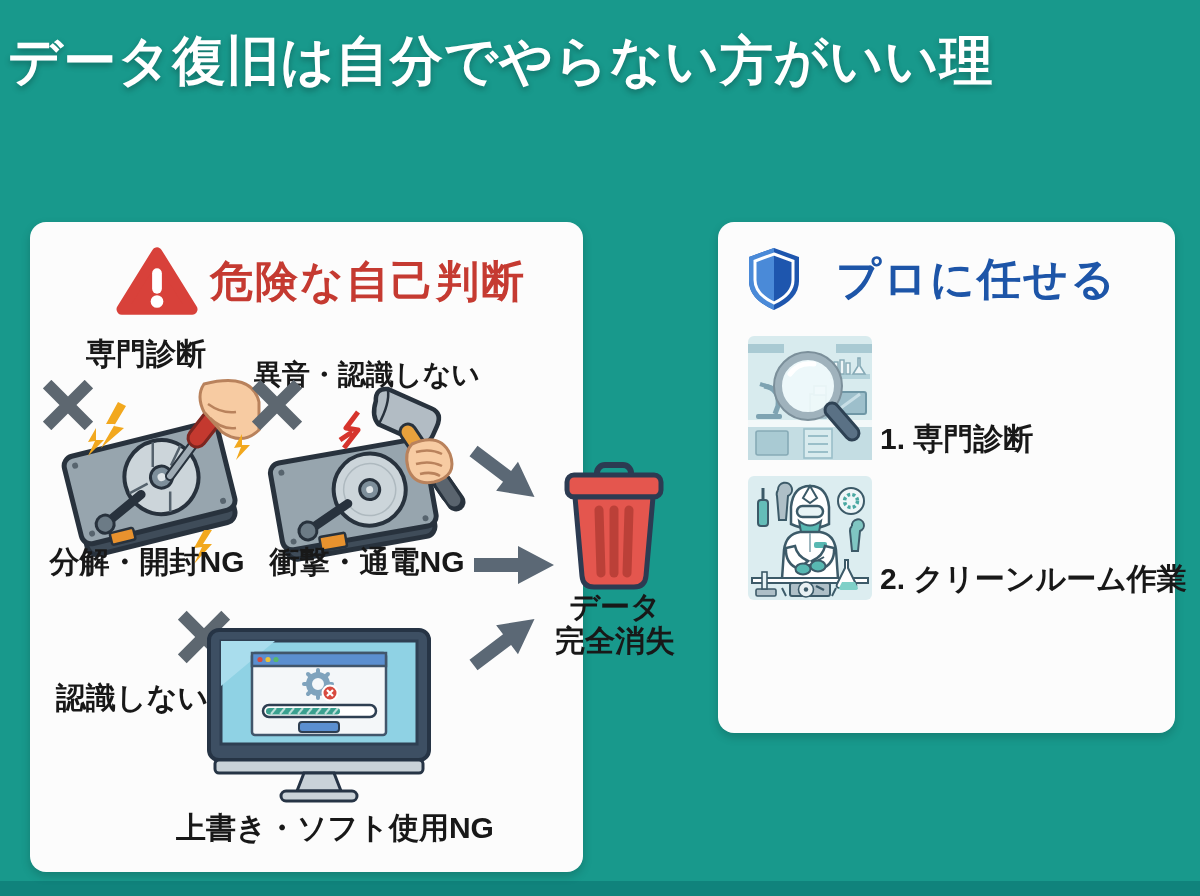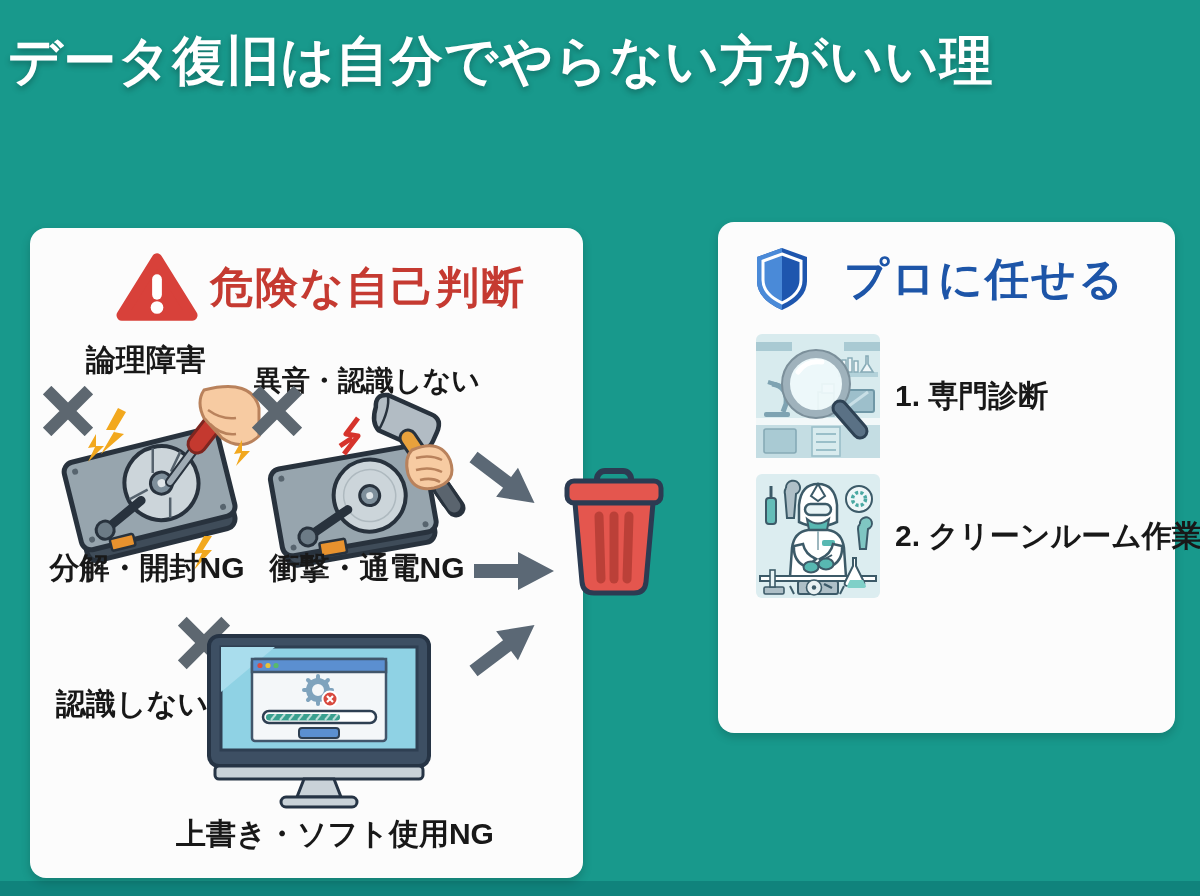--- a/index.html
+++ b/index.html
@@ -12,32 +12,32 @@
   .bottom-strip{position:absolute;left:0;top:881px;width:1200px;height:15px;background:#10837c;}
   .title{
     position:absolute;top:26px;left:8px;width:1200px;text-align:left;
     color:#ffffff;font-weight:800;font-size:53px;line-height:1.32;letter-spacing:1px;
     text-shadow:0 3px 6px rgba(0,0,0,0.28);
   }
   .panel{
     position:absolute;background:#fcfcfc;border-radius:16px;
     box-shadow:0 4px 10px rgba(0,0,0,0.18);
   }
-  .panel-danger{left:30px;top:228px;width:553px;height:650px;}
+  .panel-danger{left:30px;top:222px;width:553px;height:650px;}
   .panel-pro{left:718px;top:222px;width:457px;height:511px;}
   .abs{position:absolute;}
   .hdr-row{display:flex;align-items:center;gap:12px;}
   .danger-hdr-text{color:#c53a31;font-weight:800;font-size:43px;letter-spacing:2px;white-space:nowrap;}
   .pro-hdr-text{color:#1d55a8;font-weight:800;font-size:44px;letter-spacing:2px;white-space:nowrap;}
   .lbl{color:#181818;font-weight:800;white-space:nowrap;}
   .lbl-28{font-size:28px;}
   .lbl-30{font-size:30px;}
   .cap{color:#181818;font-weight:800;font-size:30px;text-align:center;white-space:nowrap;}
   .result-txt{color:#181818;font-weight:800;font-size:30px;line-height:1.12;text-align:center;}
-  .step-row{position:absolute;left:38px;width:413px;height:128px;display:flex;align-items:center;gap:15px;}
+  .step-row{position:absolute;left:30px;width:413px;height:128px;display:flex;align-items:flex-end;gap:8px;}
   .step-img{width:124px;height:124px;flex:0 0 auto;}
   .step-label{color:#181818;font-weight:800;font-size:30px;white-space:nowrap;}
   svg{display:block;}
 </style>
 </head>
 <body>
 
 <div class="canvas">
   <div class="bottom-strip"></div>
 
@@ -49,21 +49,21 @@
 
     <div class="abs hdr-row" style="left:86px;top:22px;">
       <svg width="82" height="76" viewBox="0 0 84 76">
         <path d="M42 8 L78 66 H6 Z" fill="#d8413a" stroke="#d8413a" stroke-width="11" stroke-linejoin="round"></path>
         <rect x="37" y="24" width="10" height="26" rx="5" fill="#fff"></rect>
         <circle cx="42" cy="58" r="6.5" fill="#fff"></circle>
       </svg>
       <span class="danger-hdr-text">危険な自己判断</span>
     </div>
 
-    <div class="abs lbl lbl-30" style="left:56px;top:112px;">論理障害</div>
+    <div class="abs lbl lbl-30" style="left:56px;top:112px;">専門診断</div>
     <div class="abs lbl lbl-28" style="left:224px;top:114px;margin-top:20px;">異音・認識しない</div>
 
     <svg class="abs" style="left:13px;top:158px;" width="50" height="50" viewBox="0 0 54 54">
       <path d="M9 9 L45 45 M45 9 L9 45" stroke="#5d6770" stroke-width="13" stroke-linecap="square"></path>
     </svg>
 
     <svg class="abs" style="left:22px;top:150px;" width="212" height="198" viewBox="0 0 212 198">
       <g transform="rotate(-14 100 125)">
         <rect x="25" y="82" width="152" height="86" rx="10" fill="#3f4c59" stroke="#28323d" stroke-width="5"></rect>
         <rect x="22" y="66" width="158" height="90" rx="10" fill="#97a5ae" stroke="#28323d" stroke-width="5"></rect>
@@ -139,20 +139,24 @@
 
     <svg class="abs" style="left:530px;top:238px;" width="108" height="132" viewBox="0 0 108 132">
       <rect x="37" y="5" width="34" height="18" rx="8" fill="none" stroke="#2c3b52" stroke-width="6"></rect>
       <rect x="7" y="15" width="94" height="22" rx="7" fill="#e4564e" stroke="#2c3b52" stroke-width="5"></rect>
       <path d="M15 37 H93 L86 116 Q85 127 74 127 H34 Q23 127 22 116 Z" fill="#e4564e" stroke="#2c3b52" stroke-width="5"></path>
       <line x1="39" y1="50" x2="41" y2="113" stroke="#bb4038" stroke-width="9" stroke-linecap="round"></line>
       <line x1="54" y1="50" x2="54" y2="113" stroke="#bb4038" stroke-width="9" stroke-linecap="round"></line>
       <line x1="69" y1="50" x2="67" y2="113" stroke="#bb4038" stroke-width="9" stroke-linecap="round"></line>
     </svg>
 
+    <div class="abs result-txt" style="left:505px;top:368px;width:160px;">
+      <div>データ</div>
+      <div>完全消失</div>
+    </div>
 
     <svg class="abs" style="left:148px;top:388px;" width="52" height="54" viewBox="0 0 54 54">
       <path d="M9 9 L45 45 M45 9 L9 45" stroke="#5d6770" stroke-width="13" stroke-linecap="square"></path>
     </svg>
 
     <div class="abs lbl lbl-30" style="left:26px;top:456px;">認識しない</div>
 
     <svg class="abs" style="left:175px;top:404px;" width="228" height="178" viewBox="0 0 228 178">
       <rect x="4" y="4" width="220" height="130" rx="10" fill="#3d4f63" stroke="#263445" stroke-width="4"></rect>
       <rect x="16" y="15" width="196" height="103" fill="#8fd2e4" stroke="#2e3f52" stroke-width="3"></rect>
@@ -193,21 +197,21 @@
       <rect x="10" y="134" width="208" height="13" rx="4" fill="#c9d2d8" stroke="#263445" stroke-width="3"></rect>
       <path d="M99 147 H129 L136 165 H92 Z" fill="#c9d2d8" stroke="#263445" stroke-width="3"></path>
       <rect x="76" y="165" width="76" height="10" rx="5" fill="#c9d2d8" stroke="#263445" stroke-width="3"></rect>
     </svg>
 
     <div class="abs cap" style="left:120px;top:586px;width:330px;margin-left:20px;">上書き・ソフト使用NG</div>
   </div>
 
   <div class="panel panel-pro">
 
-    <div class="abs hdr-row" style="left:34px;top:22px;gap:32px;">
+    <div class="abs hdr-row" style="left:26px;top:22px;gap:32px;">
       <svg width="60" height="70" viewBox="0 0 60 68">
         <path d="M30 3 L55 12 V36 Q55 54 30 65 Q5 54 5 36 V12 Z" fill="#1e56ae"></path>
         <path d="M30 3 L5 12 V36 Q5 54 30 65 Z" fill="#4a8ad8"></path>
         <path d="M30 9 L49 16 V35 Q49 49 30 58 Q11 49 11 35 V16 Z" fill="none" stroke="#fff" stroke-width="3"></path>
       </svg>
       <span class="pro-hdr-text">プロに任せる</span>
     </div>
 
     <div class="step-row" style="top:110px;">
       <svg class="step-img" viewBox="0 0 124 124">

